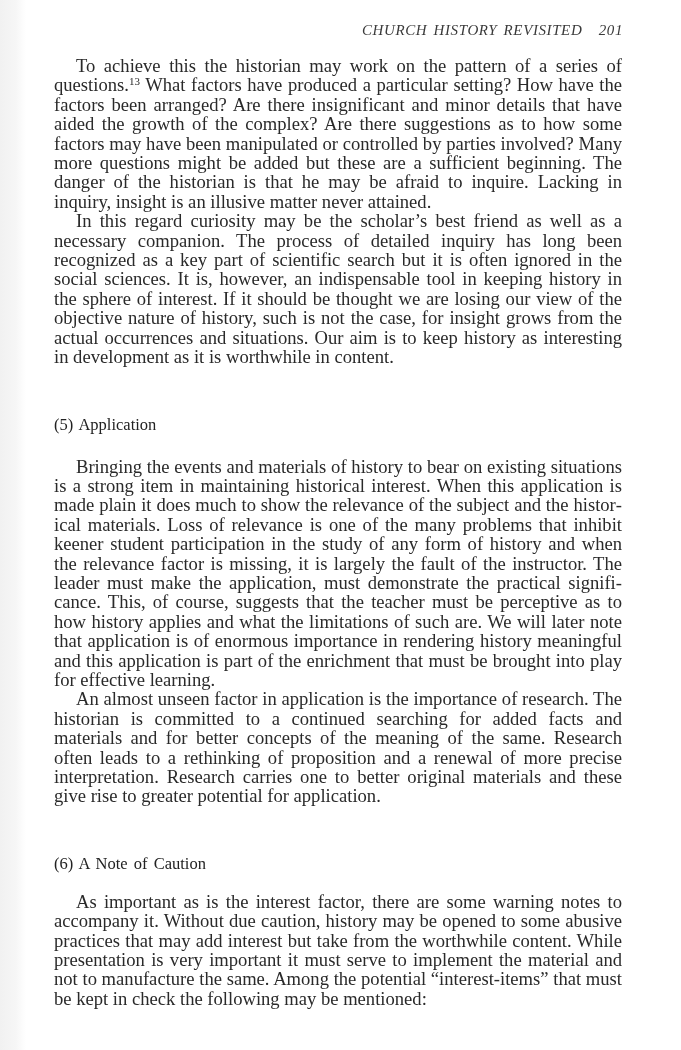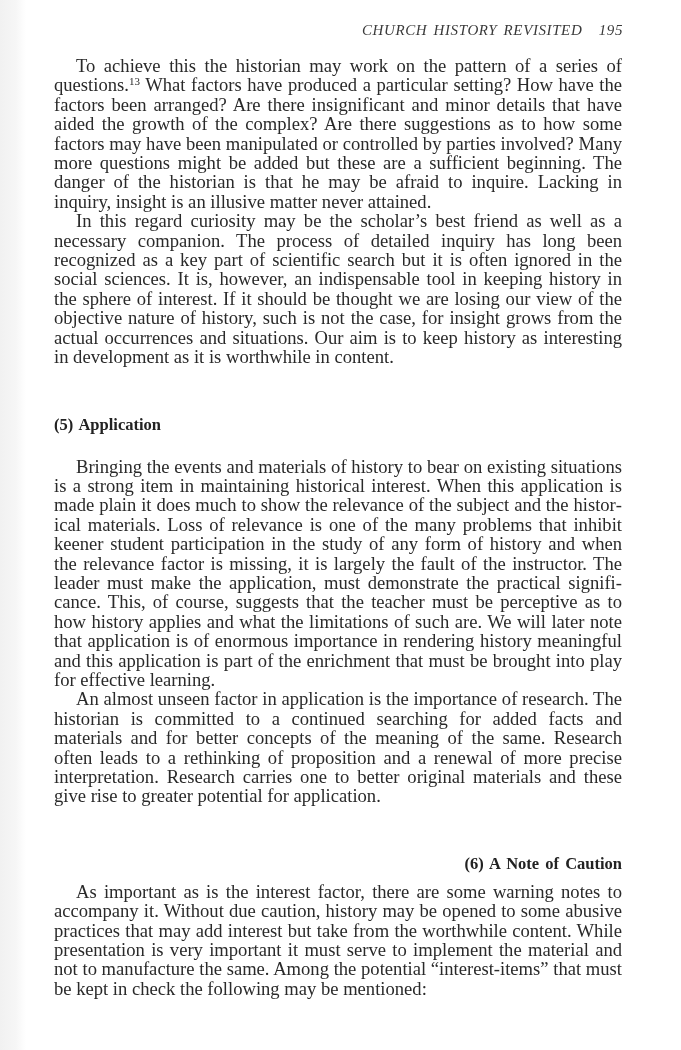--- a/index.html
+++ b/index.html
@@ -23,37 +23,37 @@
   .body-text {
     position: absolute; left: 54px; width: 568px; top: 56px;
   }
   p {
     margin: 0; font-size: 18.6px; line-height: 19.4px;
     text-align: justify; text-indent: 22px;
     hyphens: manual;
   }
   sup { font-size: 11px; line-height: 0; vertical-align: 6px; }
   h3 {
-    margin: 0; font-size: 16.5px; font-weight: bold; color: #222;
+    margin: 0; font-size: 16.5px; font-weight: normal; color: #222;
     word-spacing: 2px;
   }
 </style>
 </head>
 <body>
 
 <div class="left-shade"></div>
 
 <div class="running-head">
   <span>CHURCH HISTORY REVISITED</span>
-  <span class="pageno">195</span>
+  <span class="pageno">201</span>
 </div>
 
 <div class="body-text">
   <p><span>To achieve this the historian may work on the pattern of a series of questions.</span><sup>13</sup><span> What factors have produced a particular setting? How have the factors been arranged? Are there insignificant and minor details that have aided the growth of the complex? Are there suggestions as to how some factors may have been manipulated or controlled by parties in­volved? Many more questions might be added but these are a sufficient beginning. The danger of the historian is that he may be afraid to inquire. Lacking in inquiry, insight is an illusive matter never attained.</span></p>
   <p>In this regard curiosity may be the scholar’s best friend as well as a necessary companion. The process of detailed inquiry has long been recognized as a key part of scientific search but it is often ignored in the social sciences. It is, however, an indispensable tool in keeping history in the sphere of interest. If it should be thought we are losing our view of the objective nature of history, such is not the case, for insight grows from the actual occurrences and situations. Our aim is to keep history as interesting in development as it is worthwhile in content.</p>
 
   <h3 style="margin-top:48px; margin-bottom:22px;">(5)  Application</h3>
   <p>Bringing the events and materials of history to bear on existing situations is a strong item in maintaining historical interest. When this application is made plain it does much to show the relevance of the subject and the histor­ical materials. Loss of relevance is one of the many problems that inhibit keener student participation in the study of any form of history and when the relevance factor is missing, it is largely the fault of the instructor. The leader must make the application, must demonstrate the practical signifi­cance. This, of course, suggests that the teacher must be perceptive as to how history applies and what the limitations of such are. We will later note that application is of enormous importance in rendering history meaningful and this application is part of the enrichment that must be brought into play for effective learning.</p>
   <p>An almost unseen factor in application is the importance of research. The historian is committed to a continued searching for added facts and materials and for better concepts of the meaning of the same. Research often leads to a rethinking of proposition and a renewal of more precise interpretation. Research carries one to better original materials and these give rise to greater potential for application.</p>
 
-  <h3 style="margin-top:48px; margin-bottom:8px;text-align:right;">(6)  A Note of Caution</h3>
+  <h3 style="margin-top:48px; margin-bottom:18px;">(6)  A Note of Caution</h3>
   <p>As important as is the interest factor, there are some warning notes to accompany it. Without due caution, history may be opened to some abusive practices that may add interest but take from the worthwhile content. While presentation is very important it must serve to implement the material and not to manufacture the same. Among the potential “interest-items” that must be kept in check the following may be men­tioned:</p>
 </div>
 
 </body></html>

